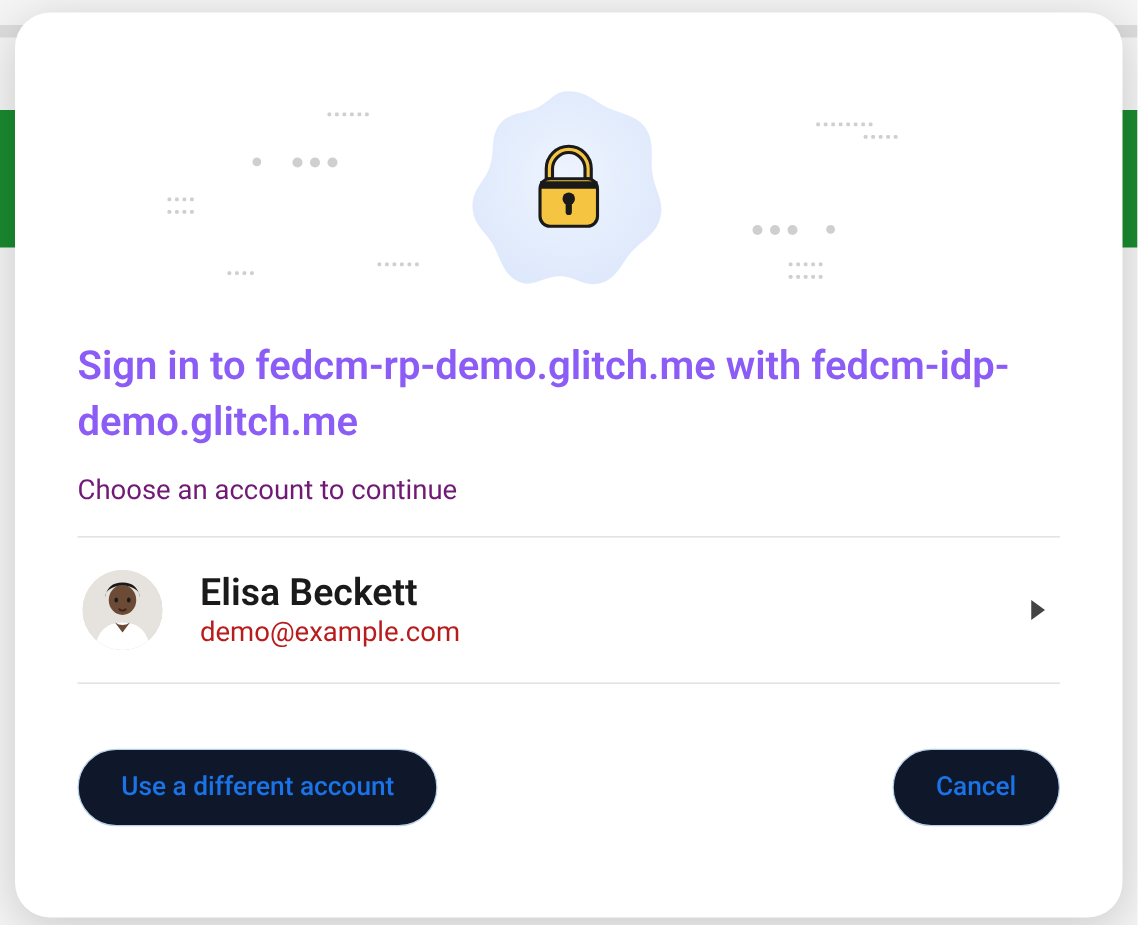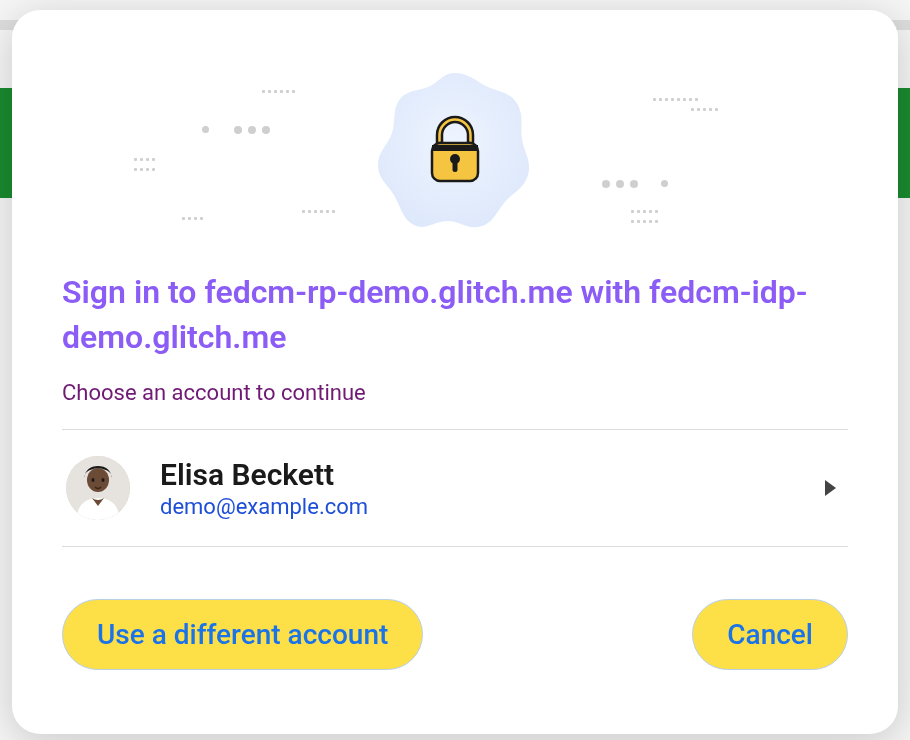--- a/index.html
+++ b/index.html
@@ -136,41 +136,41 @@
       margin-left: 30px;
       flex: 1;
     }
     .account-name {
       font-size: 30px;
       font-weight: 600;
       color: #1a1a1a;
     }
     .account-email {
       font-size: 22px;
-      color: #1d4ed8;
+      color: #b91c1c;
       margin-top: 2px;
     }
     .chevron {
       width: 0;
       height: 0;
       border-top: 8px solid transparent;
       border-bottom: 8px solid transparent;
       border-left: 11px solid #444;
       margin-right: 8px;
     }
     .button-row {
       display: flex;
       justify-content: space-between;
       margin-top: 52px;
     }
     .pill-button {
       border: 1px solid #b8cfe8;
-      background: #fde047;
+      background: #0f172a;
       color: #1a73e8;
-      font-size: 28px;
+      font-size: 21px;
       font-weight: 500;
       padding: 18px 34px;
       border-radius: 40px;
       cursor: pointer;
       font-family: inherit;
     }
   </style>
 </head>
 <body>
 

